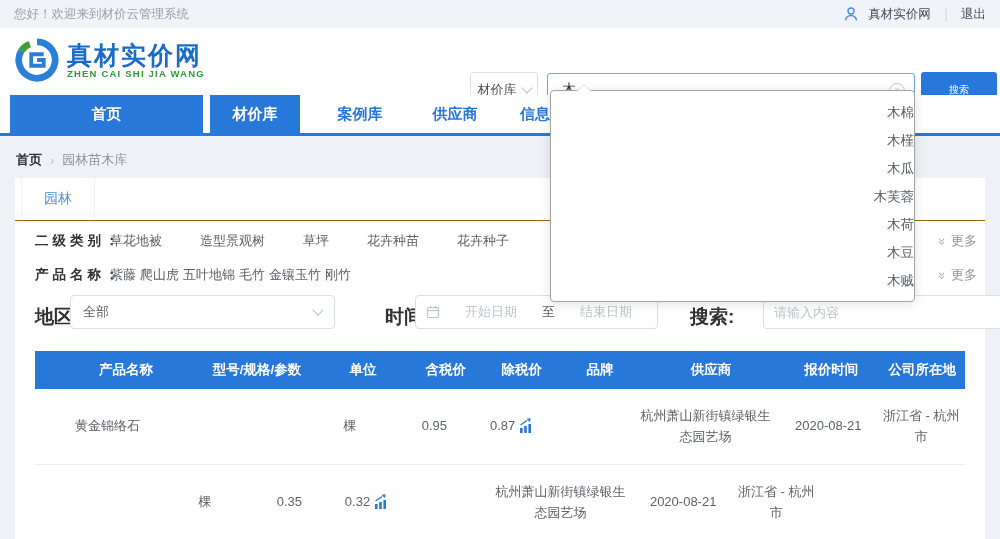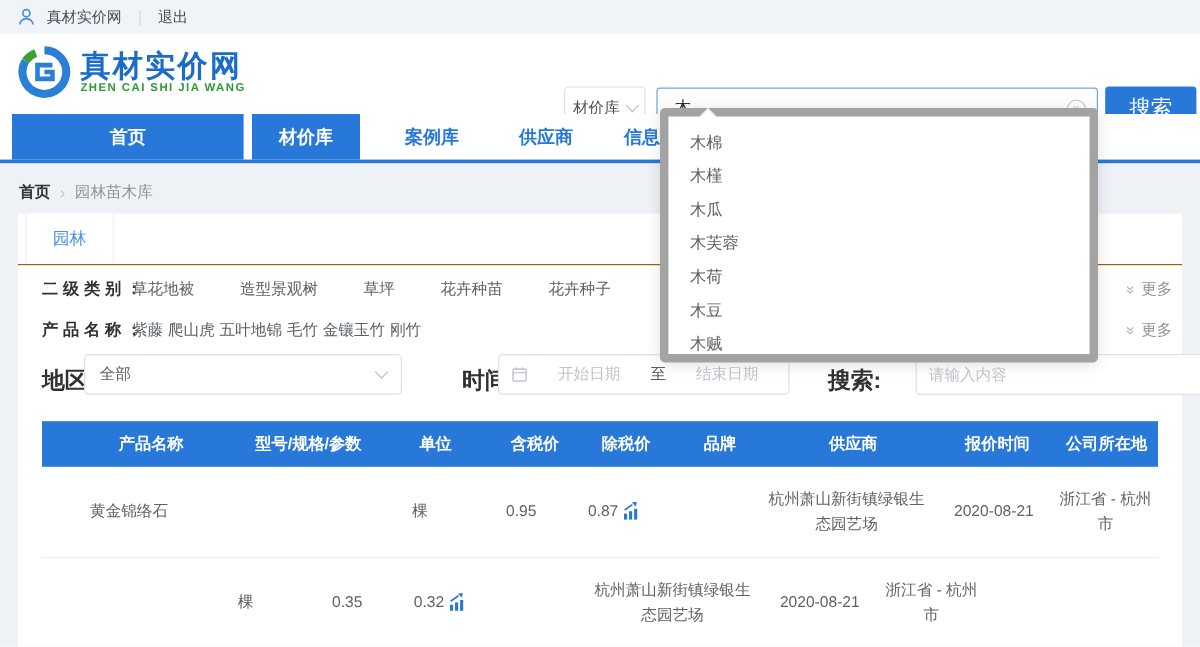--- a/index.html
+++ b/index.html
@@ -24,21 +24,21 @@
     display:flex;align-items:center;justify-content:center;gap:6px;font-size:13px;color:#4a5056;cursor:pointer;}
   .chev{width:7px;height:7px;border-right:1.5px solid #b8bec6;border-bottom:1.5px solid #b8bec6;
     transform:rotate(45deg);margin-top:-4px;}
   .search-input-wrap{position:relative;margin-left:9px;width:368px;height:34px;box-sizing:border-box;
     border:1px solid #6ea5e5;border-radius:3px;background:#fff;display:flex;align-items:center;}
   .search-input{border:none;outline:none;flex:1;margin:0 30px 0 12px;font-size:14px;color:#303133;
     font-family:inherit;background:transparent;}
   .clear-icon{position:absolute;right:9px;top:9px;width:14px;height:14px;border:1px solid #c6cad0;
     border-radius:50%;color:#c6cad0;font-size:8px;line-height:14px;text-align:center;cursor:pointer;}
   .search-btn{margin-left:6px;width:76px;height:36px;background:#2878d9;color:#fff;border:none;
-    border-radius:3px;font-size:18px;cursor:pointer;font-family:Liberation Sans, sans-serif;}
+    border-radius:3px;font-size:10px;cursor:pointer;font-family:Liberation Sans, sans-serif;}
 
   
   .nav{position:absolute;top:95px;left:0;right:0;height:38px;background:#fff;}
   .nav-item{position:absolute;top:0;height:38px;display:flex;align-items:center;justify-content:center;
     font-size:15px;font-weight:bold;color:#2878d9;cursor:pointer;}
   .nav-item.filled{background:#2878d9;color:#fff;}
   .nav-underline{position:absolute;top:133px;left:0;right:0;height:3px;background:#2878d9;}
 
   
   .breadcrumb{position:absolute;top:151px;left:16px;display:flex;align-items:center;gap:8px;font-size:13px;}
@@ -87,32 +87,33 @@
   .th{color:#fff;font-size:13.5px;font-weight:bold;text-align:center;}
   .trow{display:flex;min-height:75px;align-items:center;border-bottom:1px solid #ebeef5;}
   .td{font-size:13px;color:#5d6269;text-align:center;line-height:1.6;}
   .c0{width:15.6%;} .c1{width:13.2%;} .c2{width:10.1%;} .c3{width:8.1%;} .c4{width:8.6%;}
   .c5{width:8.6%;} .c6{width:15.8%;} .c7{width:10.6%;} .c8{width:9.4%;}
   .price-cell{display:flex;align-items:center;justify-content:center;gap:3px;}
   .supplier-cell{padding:0 6px;box-sizing:border-box;}
 
   
   .suggestions{position:absolute;left:550px;top:90px;width:365px;height:212px;background:#fff;
-    border:7px solid #a3a3a3;border-radius:4px;box-shadow:0 2px 12px rgba(0,0,0,0.12);z-index:50;
-    box-sizing:border-box;padding:8px 0;}
+    border:1px solid #a3a3a3;border-radius:4px;box-shadow:0 2px 12px rgba(0,0,0,0.12);z-index:50;
+    box-sizing:border-box;padding:8px 0;text-align:right;}
   .suggestions::before{content:"";position:absolute;top:-5px;left:28px;width:9px;height:9px;background:#fff;
     border-left:1px solid #e4e7ed;border-top:1px solid #e4e7ed;transform:rotate(45deg);}
   .sug-item{height:28px;line-height:28px;padding-left:18px;font-size:13.5px;color:#5a6066;cursor:pointer;}
 </style>
 </head>
 <body>
 
 <div class="screen">
 
   <div class="topbar">
+    <span class="topbar-welcome">您好！欢迎来到材价云管理系统</span>
     <div class="topbar-right">
       <span style="display:flex;">
         <svg width="16" height="16" viewBox="0 0 16 16" fill="none">
           <circle cx="8" cy="5" r="3" stroke="#4a90e2" stroke-width="1.4"></circle>
           <path d="M2.5 14.5 a5.5 5 0 0 1 11 0" stroke="#4a90e2" stroke-width="1.4"></path>
         </svg>
       </span>
       <span class="topbar-link">真材实价网</span>
       <span class="divider">｜</span>
       <span class="topbar-link">退出</span>

